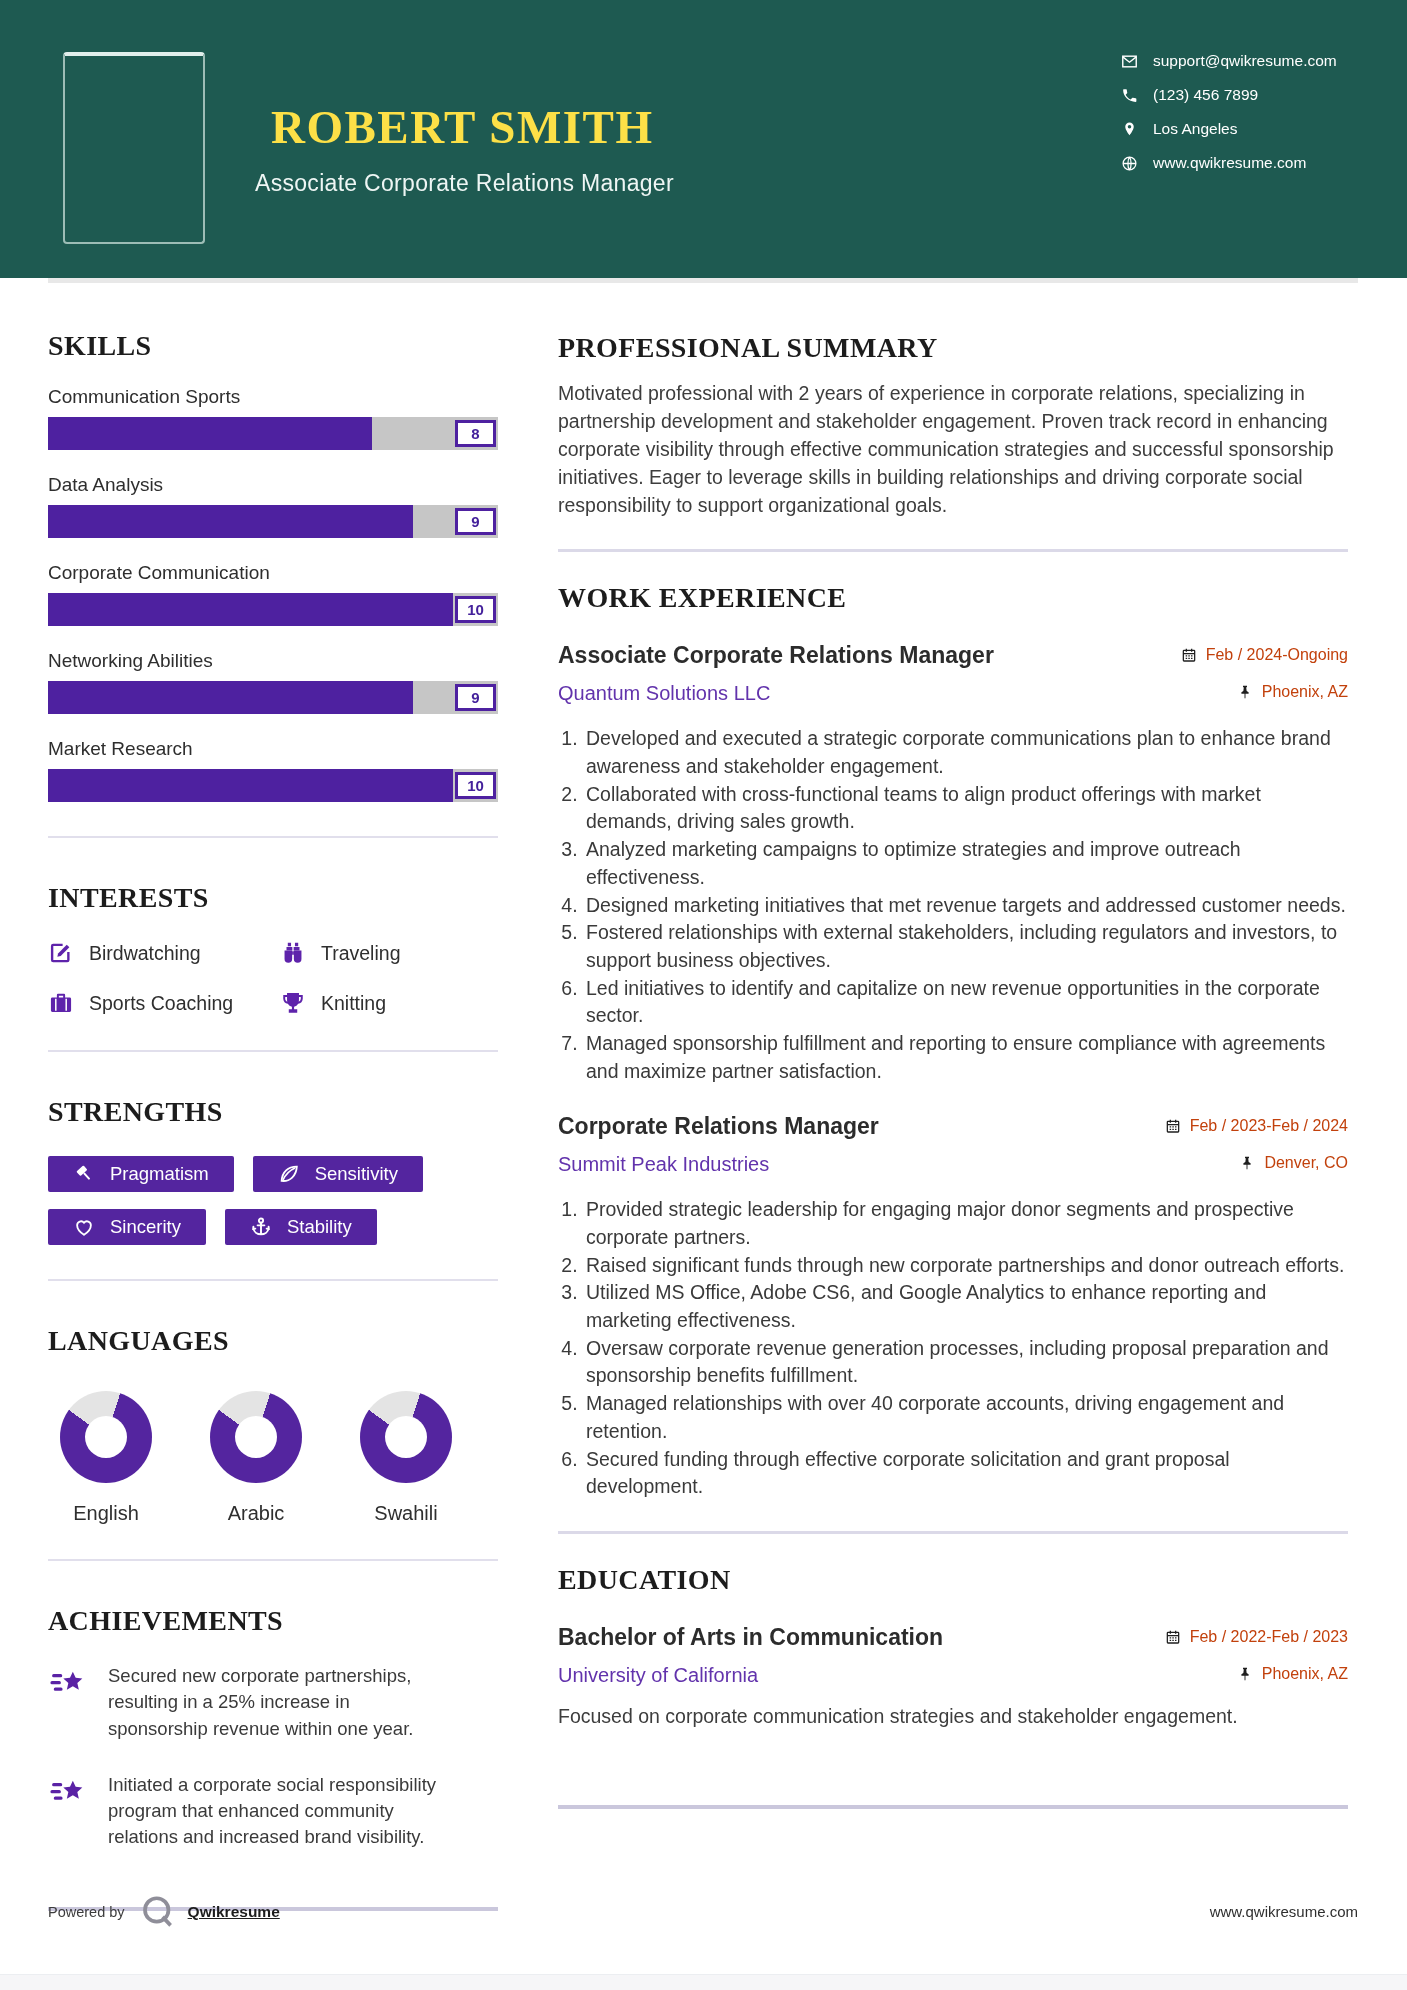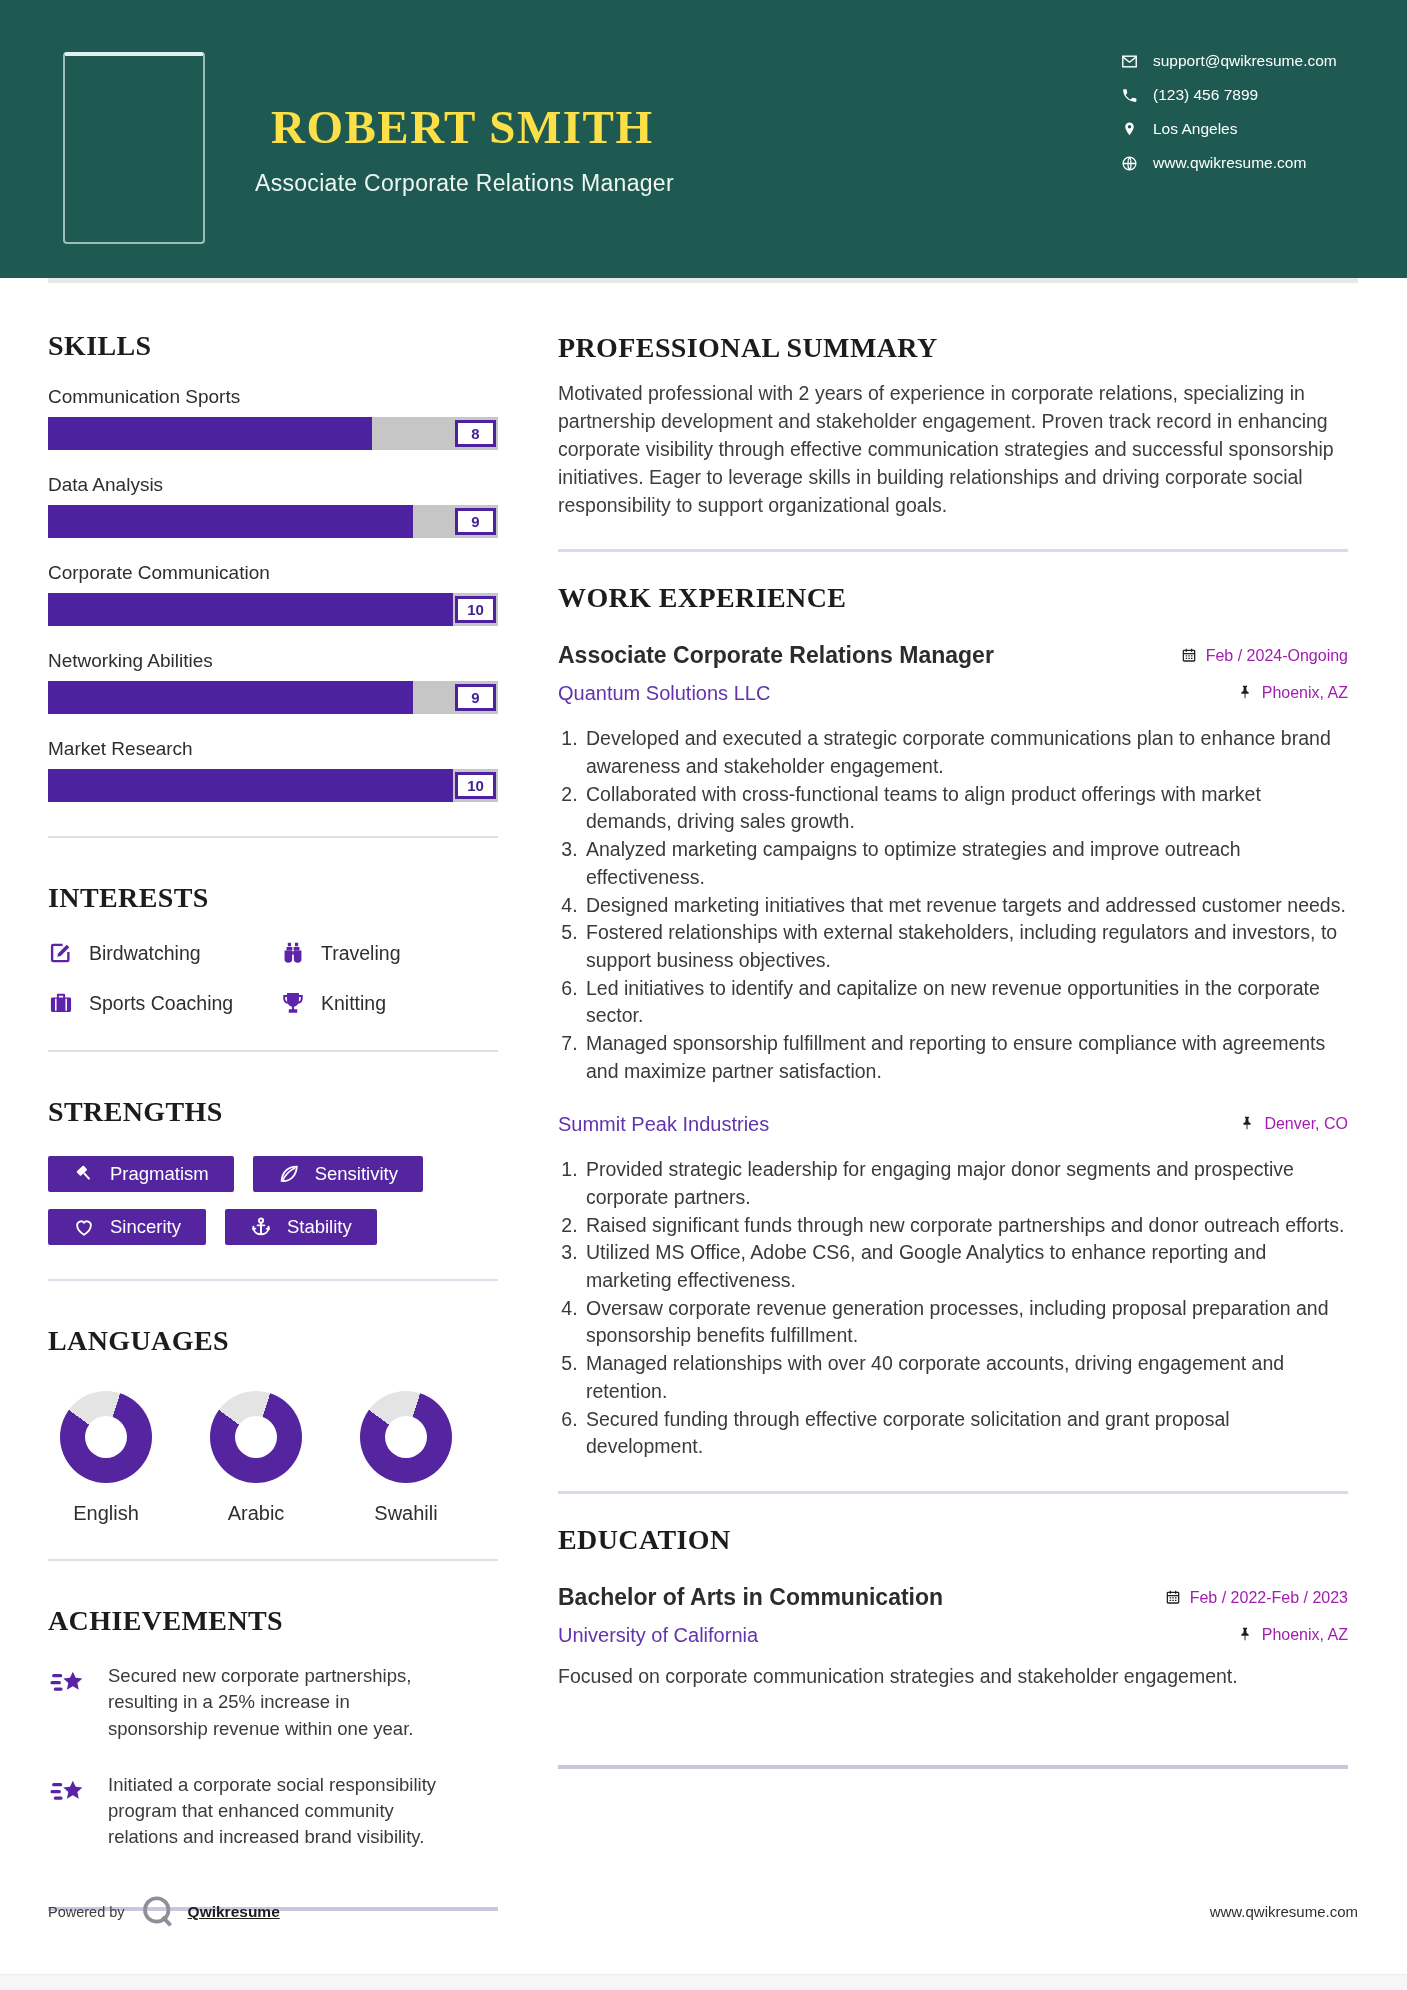--- a/index.html
+++ b/index.html
@@ -67,21 +67,21 @@
   .achievements{margin-top:26px;display:flex;flex-direction:column;gap:30px;}
   .ach{display:flex;gap:20px;}
   .ach-icon{width:40px;height:40px;color:#5a22a5;flex:none;margin-top:2px;display:inline-flex;}
   .ach-text{font-size:18.5px;line-height:1.42;color:#3a3a3a;max-width:332px;}
 
   
   .summary{margin:16px 0 0;font-size:19.5px;line-height:1.43;color:#3d3d3d;}
   .job{margin-top:28px;}
   .job-head{display:flex;justify-content:space-between;align-items:baseline;}
   .job-title{margin:0;font-size:23px;font-weight:700;color:#2c2c2c;}
-  .meta{display:flex;align-items:flex-start;gap:9px;font-size:16px;color:#a21caf;white-space:nowrap;}
+  .meta{display:flex;align-items:center;gap:9px;font-size:16px;color:#c2410c;white-space:nowrap;}
   .micon{width:16px;height:16px;color:#1f1f1f;display:inline-flex;flex:none;}
   .job-sub{display:flex;justify-content:space-between;align-items:baseline;margin-top:13px;}
   .company{font-size:20px;color:#6233ac;text-decoration:none;}
   .bullets{margin:20px 0 0;padding-left:25px;font-size:19.5px;line-height:1.42;color:#3a3a3a;}
   .bullets li{padding-left:3px;}
   .edu-desc{margin:16px 0 0;font-size:19.5px;line-height:1.43;color:#3d3d3d;}
 
   
   .footer{position:absolute;left:48px;right:49px;top:1893px;display:flex;align-items:center;text-align:center;}
   .powered{font-size:14.5px;color:#3c3c3c;}
@@ -352,20 +352,32 @@
             <li>Developed and executed a strategic corporate communications plan to enhance brand awareness and stakeholder engagement.</li>
               <li>Collaborated with cross-functional teams to align product offerings with market demands, driving sales growth.</li>
               <li>Analyzed marketing campaigns to optimize strategies and improve outreach effectiveness.</li>
               <li>Designed marketing initiatives that met revenue targets and addressed customer needs.</li>
               <li>Fostered relationships with external stakeholders, including regulators and investors, to support business objectives.</li>
               <li>Led initiatives to identify and capitalize on new revenue opportunities in the corporate sector.</li>
               <li>Managed sponsorship fulfillment and reporting to ensure compliance with agreements and maximize partner satisfaction.</li>
             </ol>
           </article>
           <article class="job">
+            <div class="job-head">
+              <h3 class="job-title">Corporate Relations Manager</h3>
+              <div class="meta">
+                <span class="micon">
+                  <svg viewBox="0 0 24 24" fill="none" stroke="currentColor" stroke-width="1.9">
+                    <rect x="3.5" y="5" width="17" height="16" rx="1"></rect>
+                    <path d="M3.5 10h17M8 2.5V7.2M16 2.5V7.2M7 13.3h2.2M11 13.3h2.2M15 13.3h2.2M7 17h2.2M11 17h2.2M15 17h2.2"></path>
+                  </svg>
+                </span>
+                <span>Feb / 2023-Feb / 2024</span>
+              </div>
+            </div>
             <div class="job-sub">
               <a class="company">Summit Peak Industries</a>
               <div class="meta">
                 <span class="micon">
                   <svg viewBox="0 0 24 24" fill="currentColor">
                     <path d="M9 2.5h6v2l-1.2.8.7 5.2 2.9 2v2h-4.7v6.2L12 22l-.7-1.3v-6.2H6.6v-2l2.9-2 .7-5.2L9 4.5z"></path>
                   </svg>
                 </span>
                 <span>Denver, CO</span>
               </div>

